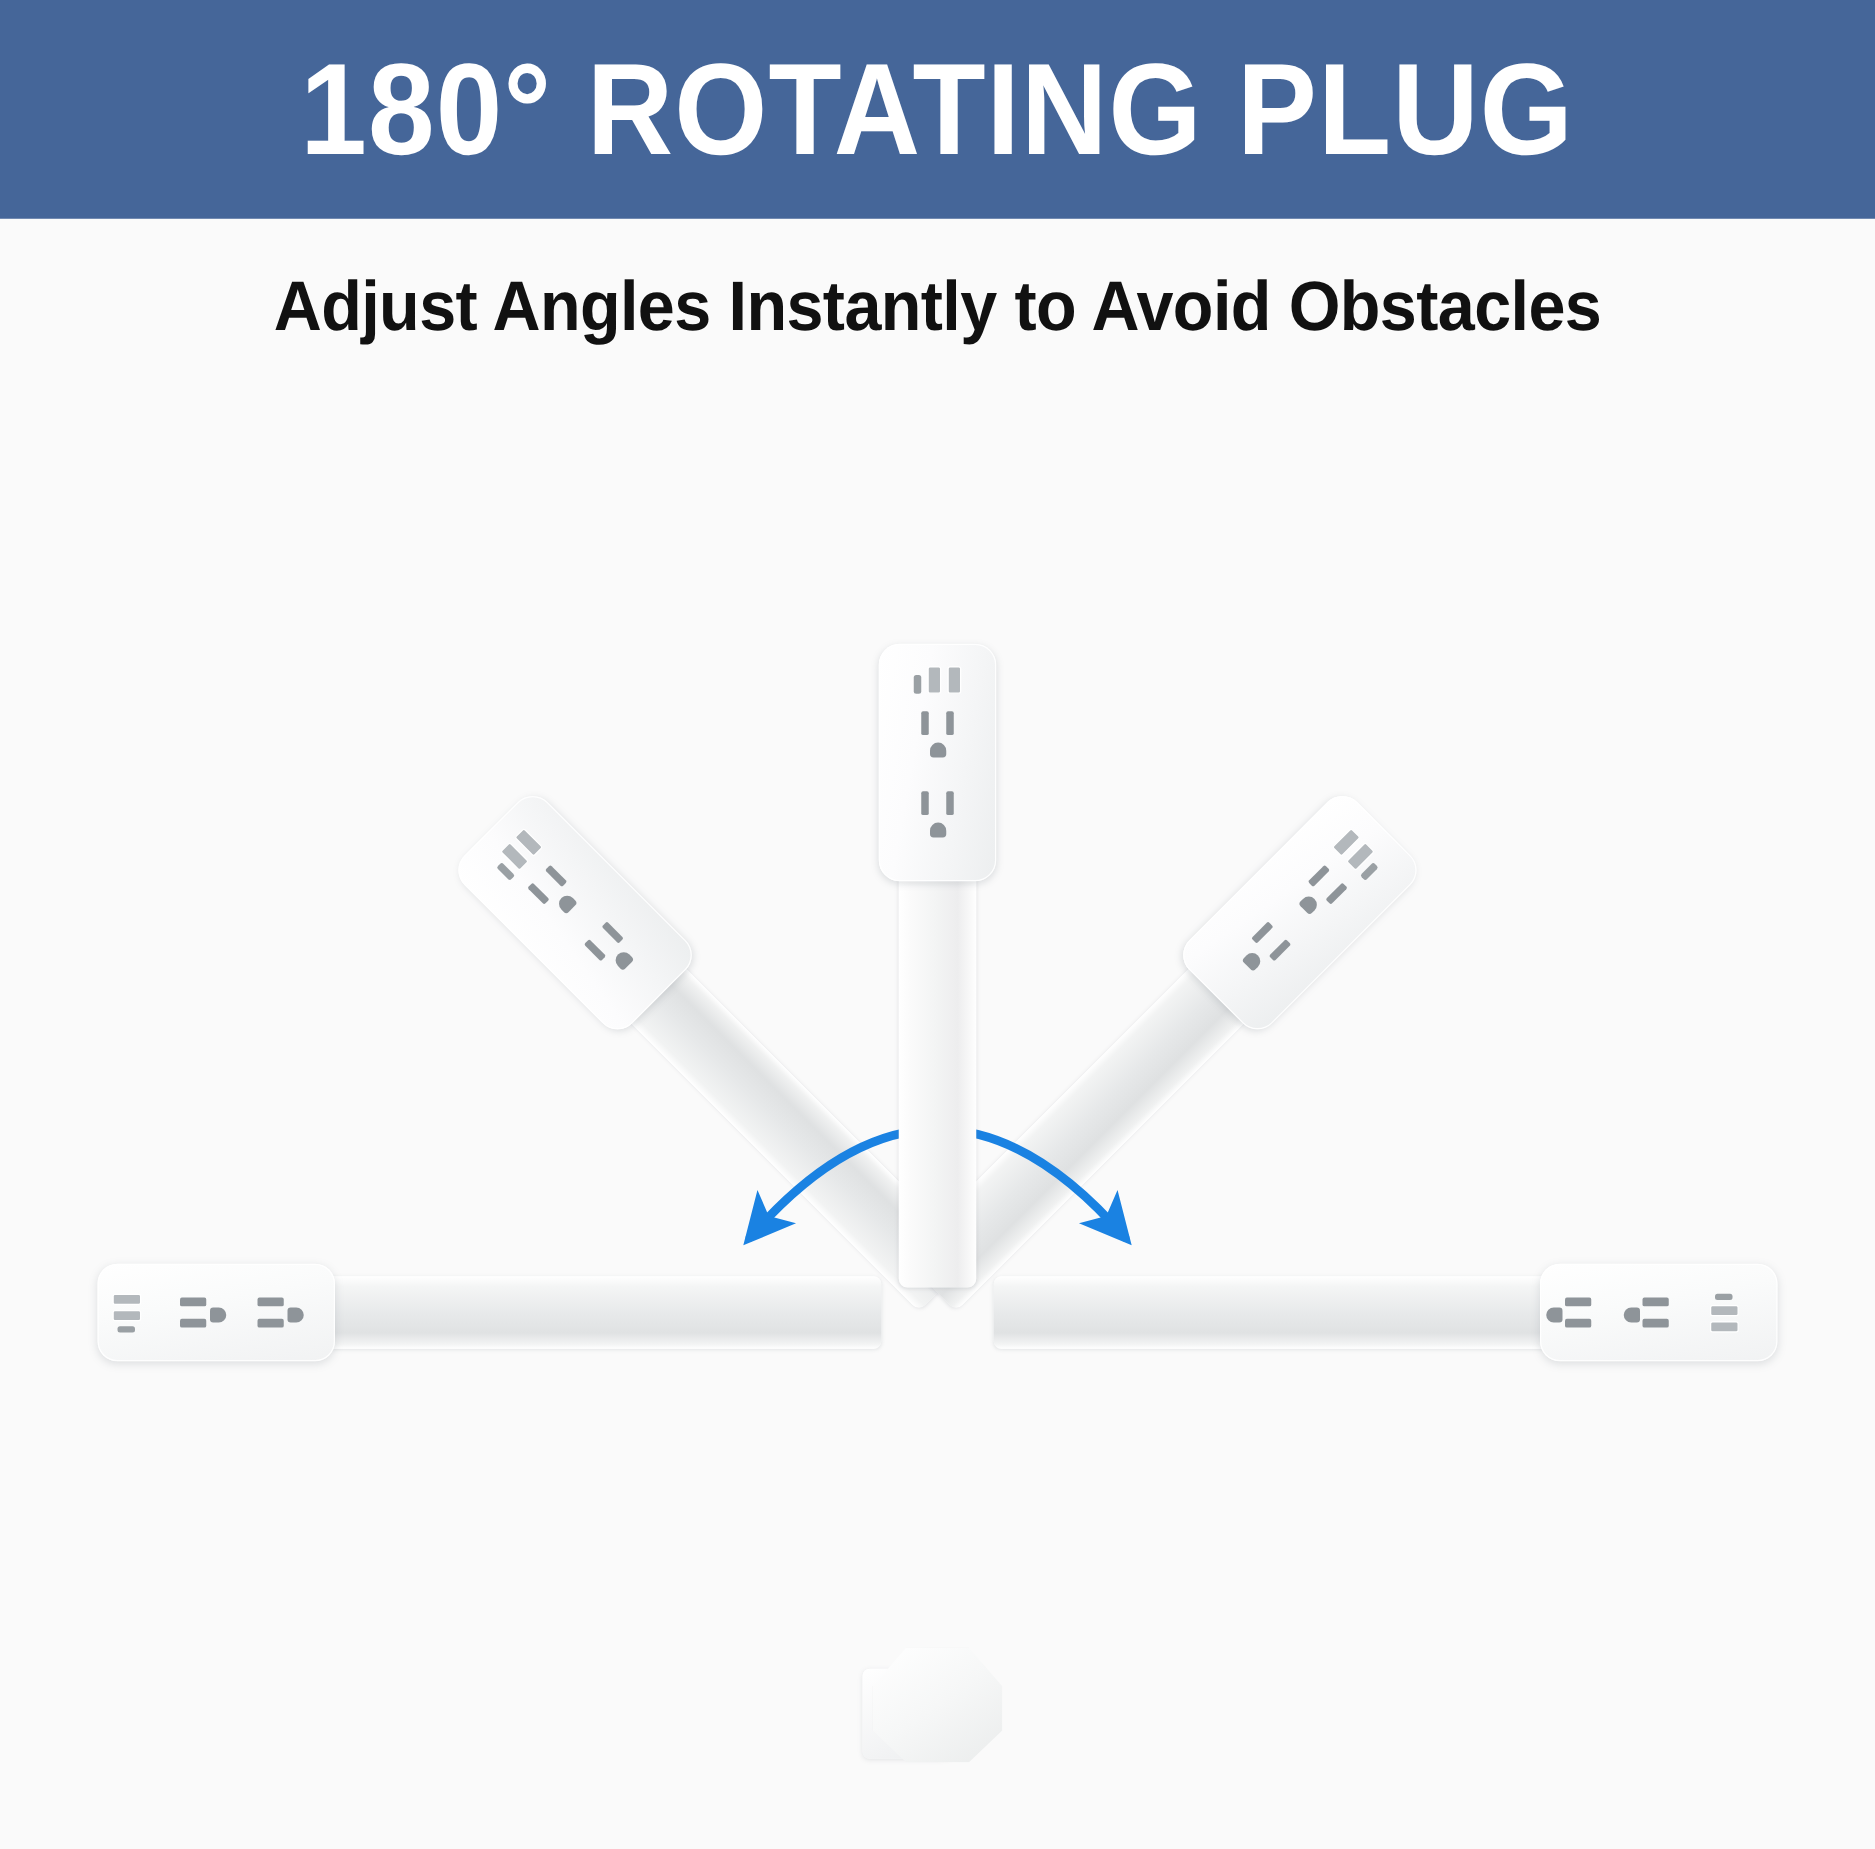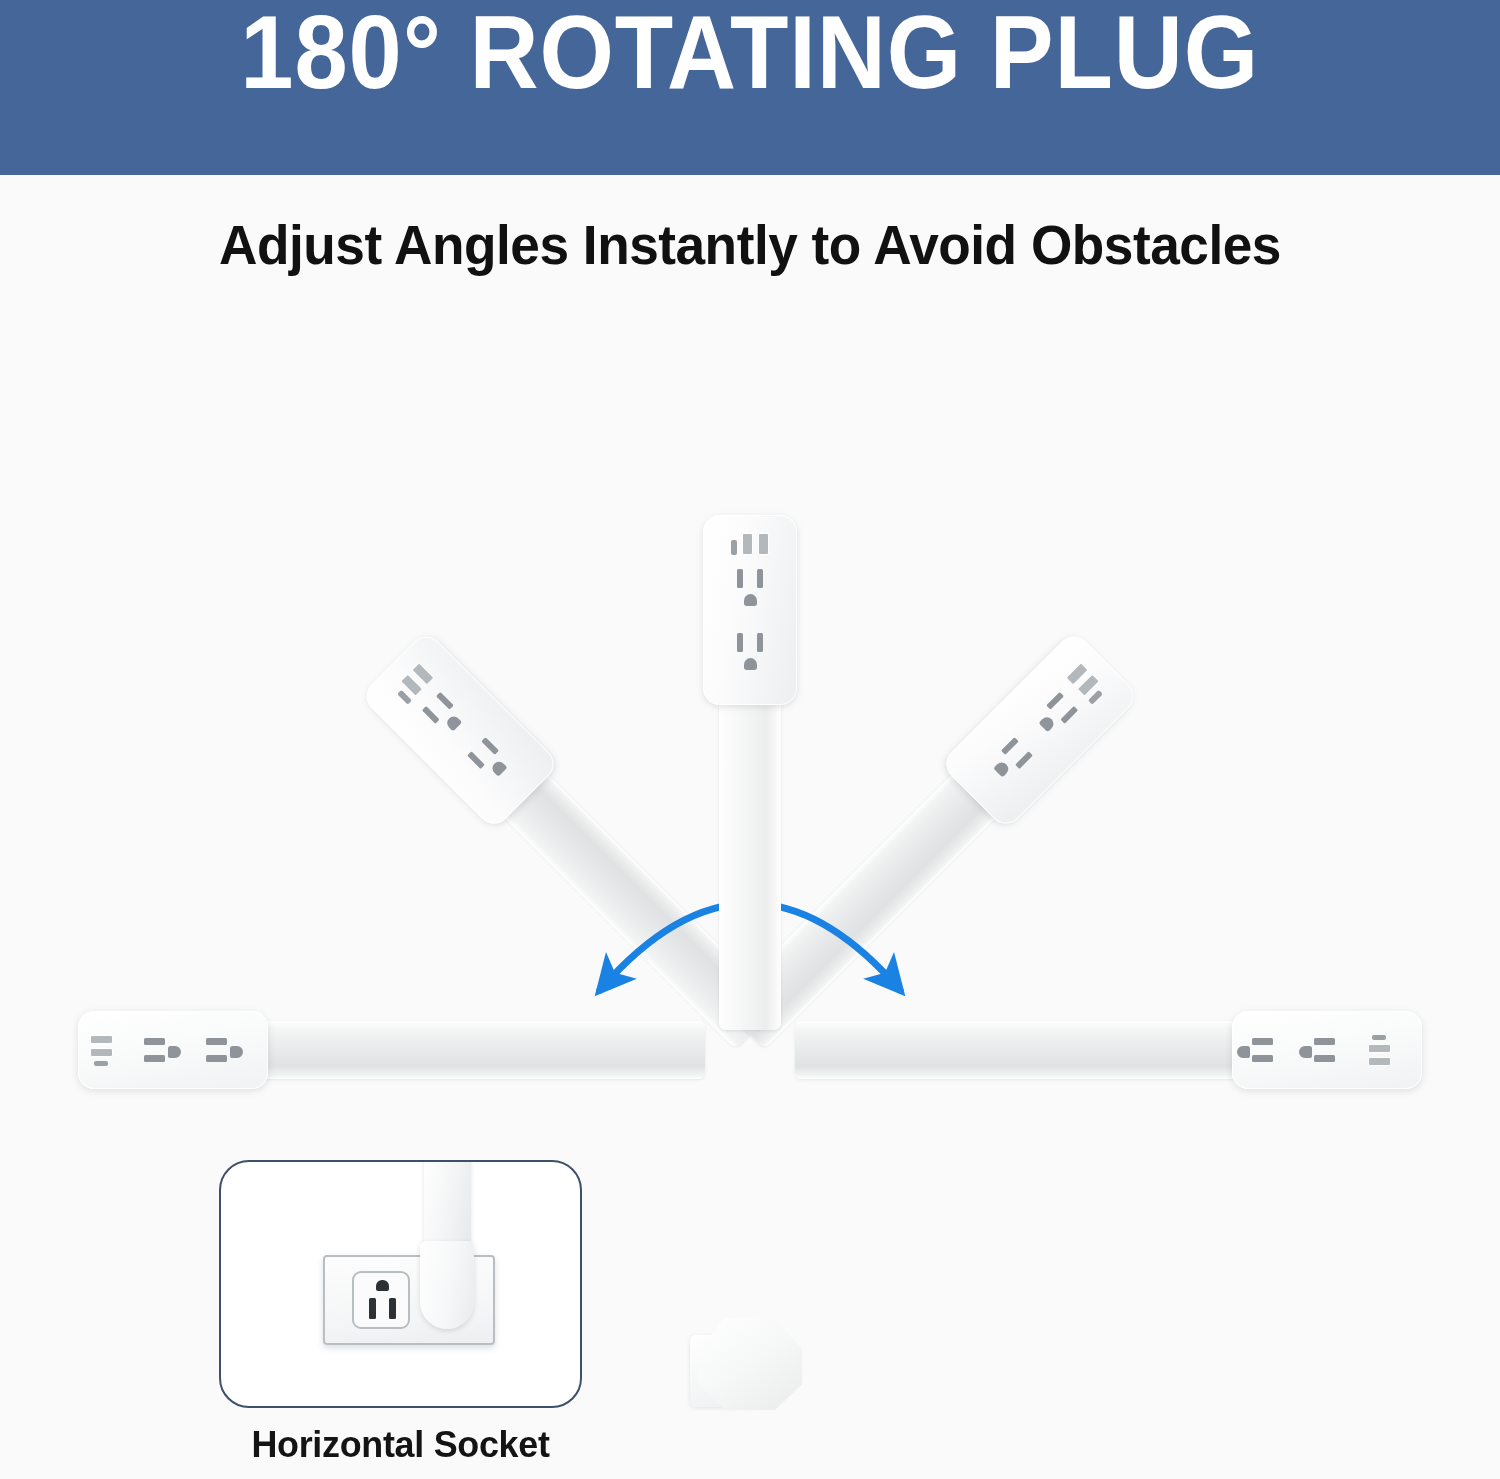--- a/index.html
+++ b/index.html
@@ -14,21 +14,21 @@
   }
 
   
   .banner {
     position: absolute;
     top: 0; left: 0;
     width: 1500px;
     height: 175px;
     background: #456699;
     display: flex;
-    align-items: flex-start;
+    align-items: center;
     justify-content: center;
   }
   .banner-title {
     color: #ffffff;
     font-size: 104px;
     font-weight: bold;
     letter-spacing: 1px;
     transform: scaleX(0.92);
     white-space: nowrap;
     line-height: 1;
@@ -444,29 +444,15 @@
       <marker id="ah" viewBox="0 0 12 12" refX="9" refY="6" markerWidth="7" markerHeight="7" orient="auto-start-reverse">
         <path d="M 1 1 L 11 6 L 1 11 L 3.4 6 Z" fill="#1a82e2"></path>
       </marker>
     </defs>
     <path d="M 600 660 Q 750 487 900 660" fill="none" stroke="#1a82e2" stroke-width="7" stroke-linecap="round" marker-start="url(#ah)" marker-end="url(#ah)"></path>
   </svg>
 </div>
 
 <div class="callouts">
 
-  <div class="callout left">
-    <div class="callout-box">
-      <div class="wall-plate-h">
-        <div class="wp-outlet-h">
-          <div class="g"></div>
-            <div class="sl"></div>
-            <div class="sr"></div>
-        </div>
-      </div>
-      <div class="plug-stem-h"></div>
-      <div class="plug-h"></div>
-    </div>
-    <div class="callout-label">Horizontal Socket</div>
-  </div>
 
 
 </div>
 
 </body></html>

